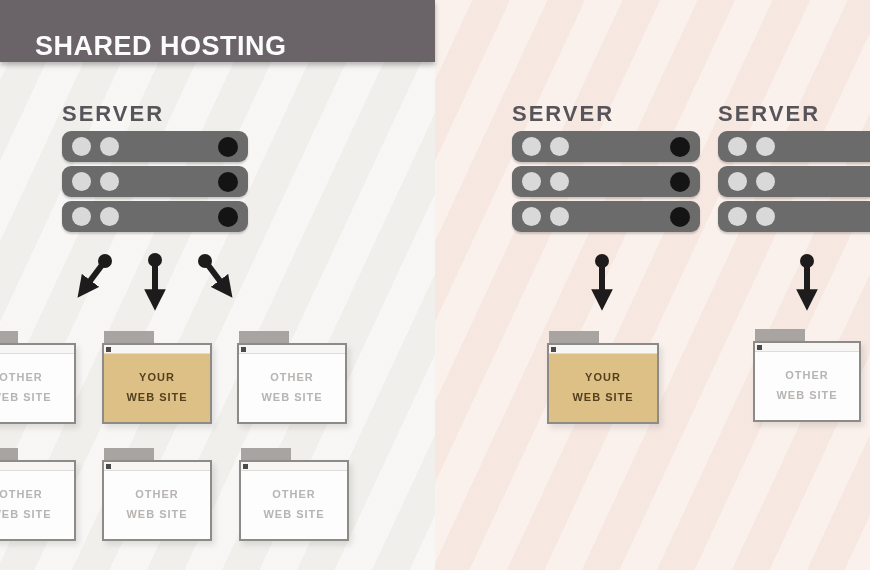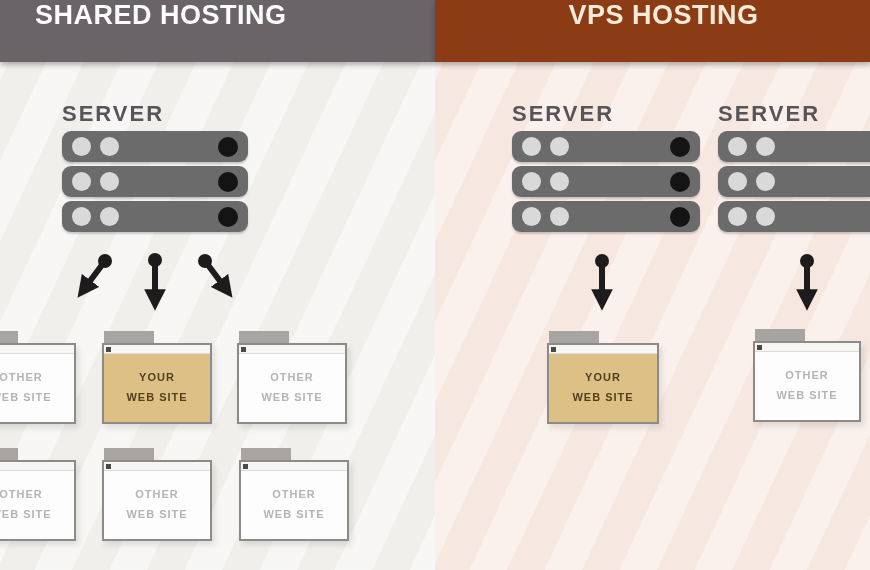--- a/index.html
+++ b/index.html
@@ -15,21 +15,21 @@
     background-image:repeating-linear-gradient(115deg,
       rgba(255,255,255,.35) 0 34px, rgba(234,233,229,.35) 34px 68px);
   }
   #panel-right{
     left:435px;width:435px;background:#f8ebe5;
     background-image:repeating-linear-gradient(115deg,
       rgba(255,255,255,.28) 0 34px, rgba(243,226,218,.35) 34px 68px);
   }
   
   .header{
-    position:absolute;top:0;height:62px;display:flex;align-items:flex-start;
+    position:absolute;top:0;height:62px;display:flex;align-items:flex-end;
     box-shadow:0 3px 5px rgba(0,0,0,.28);z-index:5;
   }
   #header-left{left:0;width:435px;background:#6a6468;}
   #header-right{left:435px;width:435px;background:#8b3c15;justify-content:center;}
   .header-title{
     font-size:27px;font-weight:bold;letter-spacing:.5px;white-space:nowrap;
   }
   #header-left .header-title{color:#fbfbfb;padding-left:35px;}
   #header-right .header-title{color:#f6ead9;text-indent:22px;}
   
@@ -70,23 +70,20 @@
 </head>
 <body>
 
 <div id="stage">
 
   <div class="panel" id="panel-left"></div>
   <div class="panel" id="panel-right"></div>
 
   <div class="header" id="header-left">
     <span class="header-title">SHARED HOSTING</span>
-  </div>
-  <div class="header" id="header-right">
-    <span class="header-title">VPS HOSTING</span>
   </div>
 
   <div class="server-title" style="left:62px;top:101px;width:186px;">SERVER</div>
 
   <div class="server-bar" style="left:62px;top:131px;width:186px;">
     <span class="led"></span>
     <span class="led"></span>
     <span class="port"></span>
   </div>
   <div class="server-bar" style="left:62px;top:166px;width:186px;">

